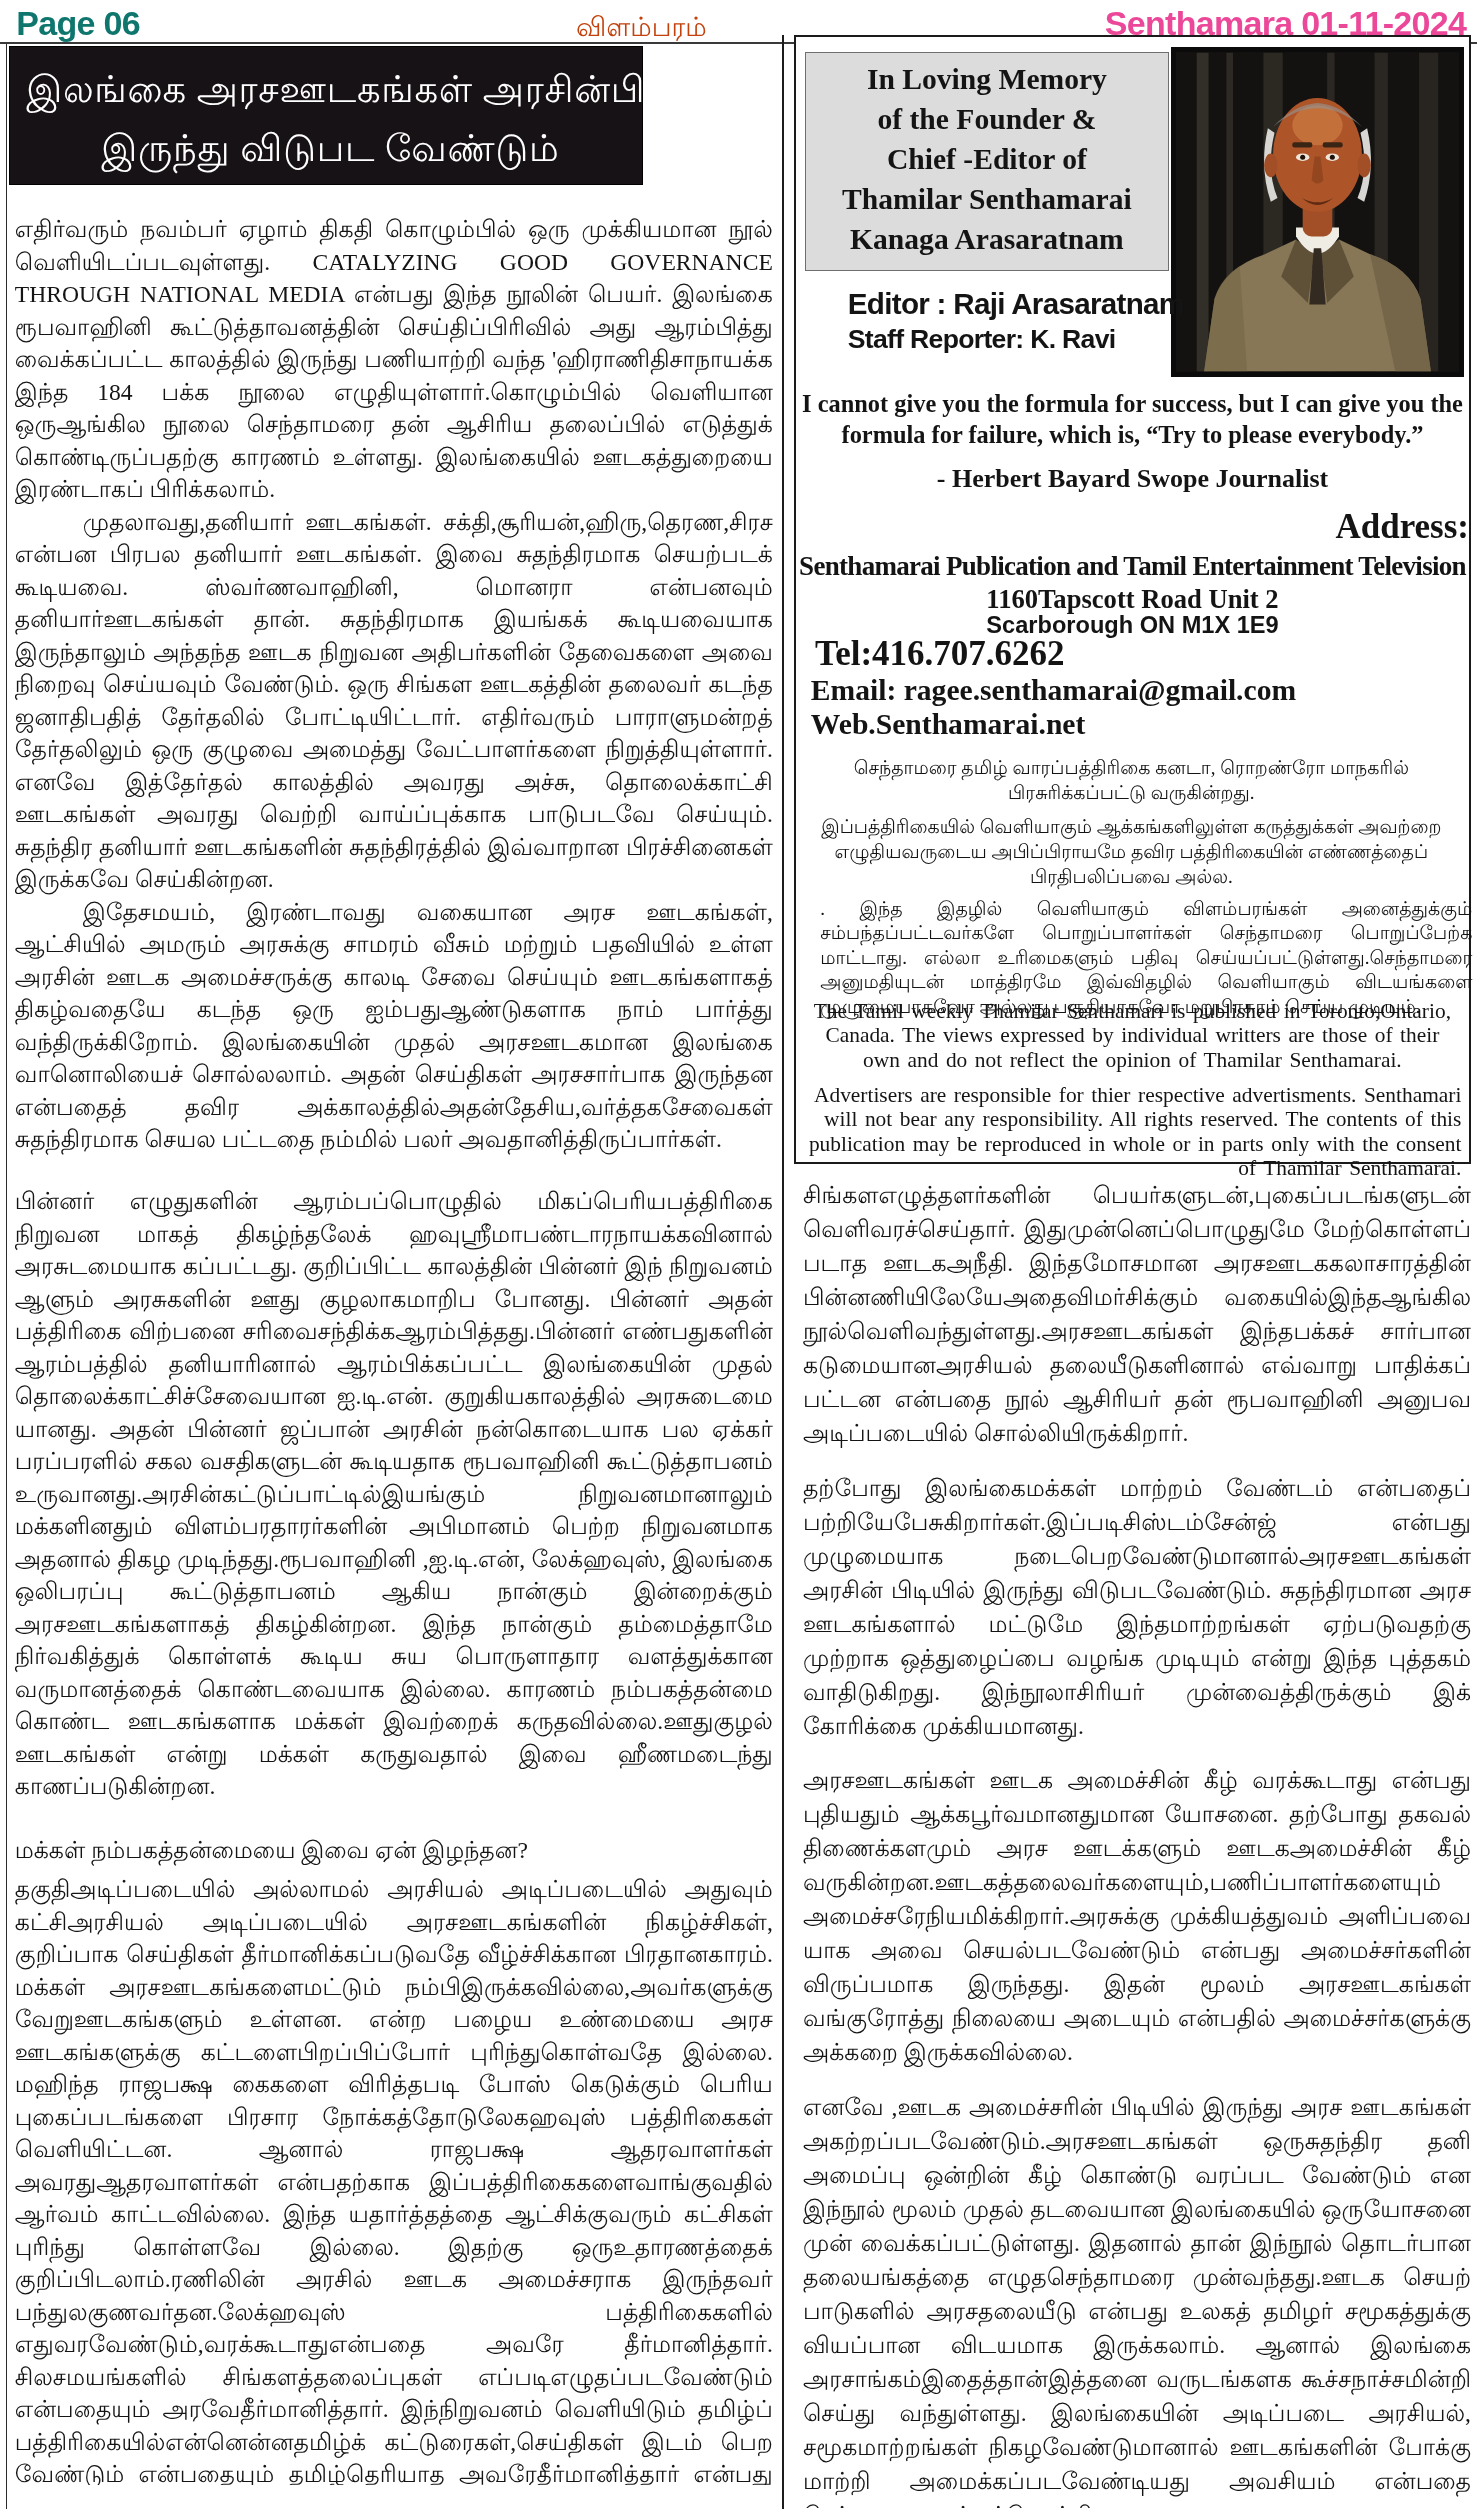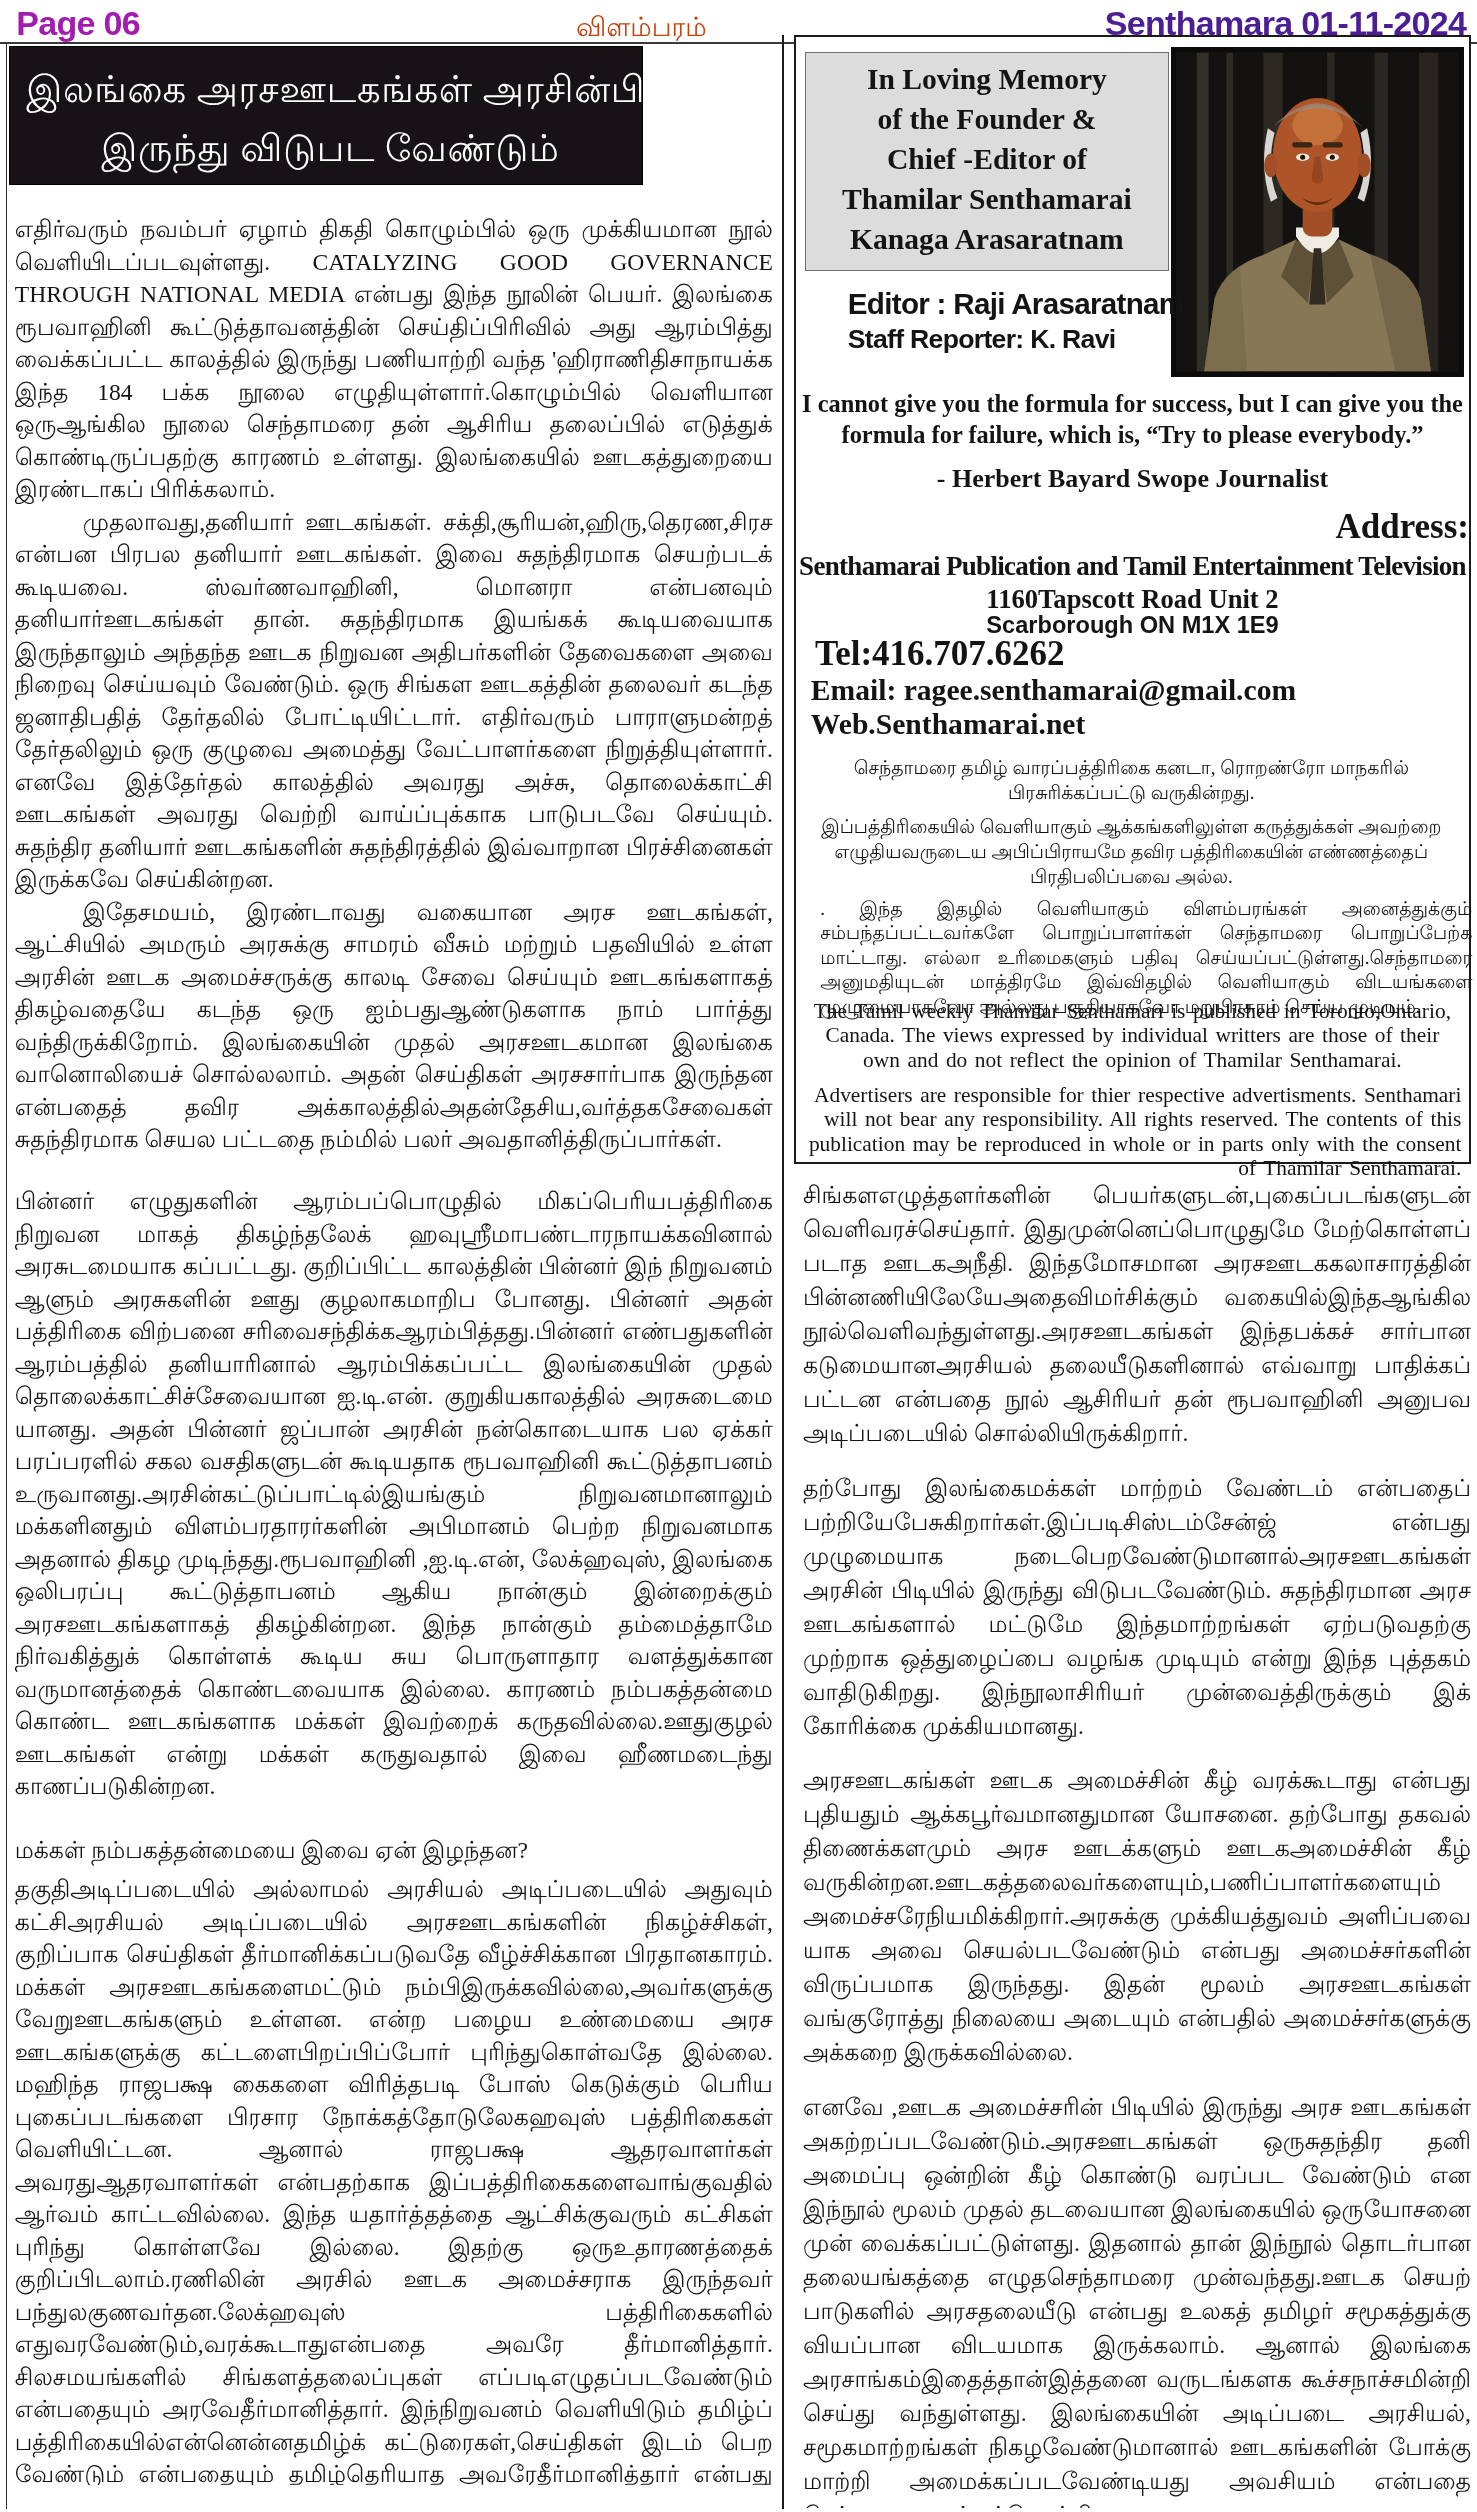--- a/index.html
+++ b/index.html
@@ -2,23 +2,23 @@
 <html style="font-size:11.8px"><head>
 <meta charset="utf-8">
 <style>
   html,body{margin:0;padding:0;}
   body{
     width:1478px;height:2512px;position:relative;background:#ffffff;
     font-family:"Liberation Serif","DejaVu Serif",serif;color:#141414;
     overflow:hidden;
   }
   
-  .mast-left{position:absolute;left:16.3px;top:4.4px;font-size:34px;font-weight:bold;color:#a21caf;letter-spacing:-0.7px;font-family:"Liberation Sans",sans-serif;}
+  .mast-left{position:absolute;left:16.3px;top:4.4px;font-size:34px;font-weight:bold;color:#0f766e;letter-spacing:-0.7px;font-family:"Liberation Sans",sans-serif;}
   .mast-center{position:absolute;left:576px;top:11.8px;font-size:26.6px;color:#c2410c;}
-  .mast-right{position:absolute;right:11.8px;top:4.4px;font-size:34px;font-weight:bold;color:#4c1d95;letter-spacing:-0.7px;font-family:"Liberation Sans",sans-serif;}
+  .mast-right{position:absolute;right:11.8px;top:4.4px;font-size:34px;font-weight:bold;color:#ec4899;letter-spacing:-0.7px;font-family:"Liberation Sans",sans-serif;}
   .mast-rule{position:absolute;left:0;top:42px;width:1478px;height:2.2px;background:#3a3a3a;}
   .left-rule{position:absolute;left:5.9px;top:44px;width:1.5px;height:2465px;background:#2a2a2a;}
   .col-divider{position:absolute;left:782px;top:35px;width:2.2px;height:2474px;background:#1c1c1c;}
 
   
   .headline-box{
     position:absolute;left:8.9px;top:46px;width:634px;height:139px;
     background:#171215;color:#ffffff;box-sizing:border-box;
     border:1.5px solid #000;padding:13.3px 7.4px 0 16.3px;text-align:center;
   }

